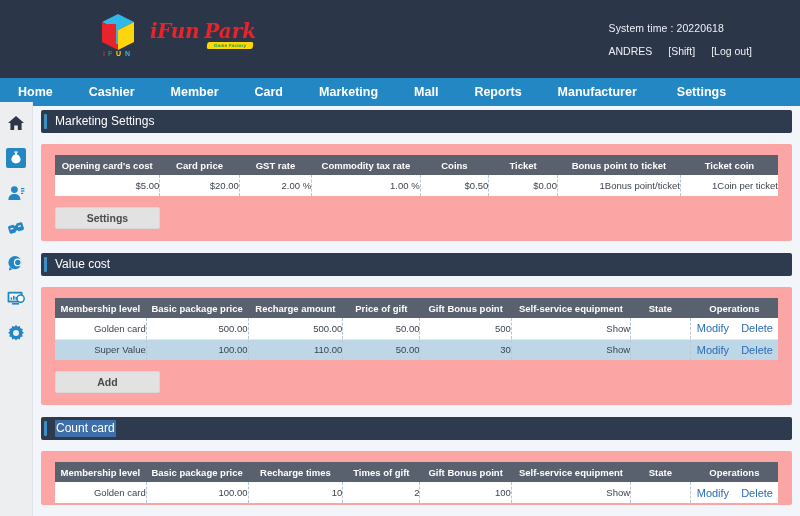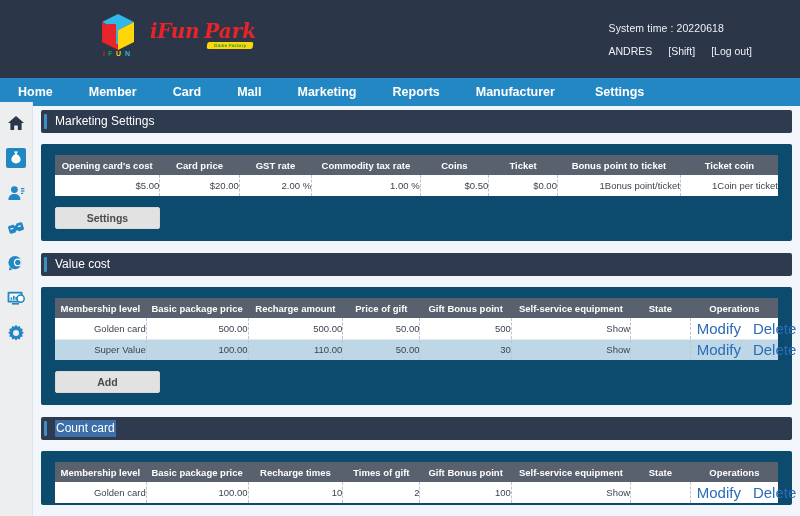--- a/index.html
+++ b/index.html
@@ -96,21 +96,21 @@
   .section-header::before {
     content: ""; position: absolute; left: 3px; top: 4px;
     width: 3px; height: 15px; background: #3e8fc4; border-radius: 1px;
   }
   .section-header.selected { }
   .section-header.selected .sel {
     background: #3f6fa8; padding: 1px 1px 2px 1px; border-radius: 1px;
   }
 
   .panel {
-    background: #0c4a6e; border-radius: 2px;
+    background: #fca5a5; border-radius: 2px;
     padding: 11px 14px 12px 14px;
     margin-bottom: 12px;
   }
   .panel.tight { padding-bottom: 2px; }
 
   table.dt {
     width: 100%; border-collapse: collapse; table-layout: fixed;
     background: #ffffff;
   }
   table.dt thead th {
@@ -127,21 +127,21 @@
     border-right: 1px dashed #b9c6d4;
     border-bottom: 1px solid #e4eaf0;
     white-space: nowrap;
   }
   table.dt tbody td:last-child { border-right: none; }
   table.dt tbody tr.alt td { background: #bdd7e7; }
   table.dt tbody tr:last-child td { border-bottom: none; }
 
   .op-link {
     color: #2b6cb8; text-decoration: none; cursor: pointer;
-    font-size: 15px; margin: 0 6px;
+    font-size: 11px; margin: 0 6px;
   }
 
   .btn {
     display: inline-block;
     background: #e2e2e2; color: #4a4a4a;
     border: 1px solid #d8d8d8;
     font-size: 10.5px; font-weight: bold;
     width: 105px; height: 22px; line-height: 20px;
     text-align: center; border-radius: 2px; cursor: pointer;
     margin-top: 11px;
@@ -182,24 +182,25 @@
       <div class="line2">
         <span>ANDRES</span>
         <a>[Shift]</a>
         <a>[Log out]</a>
       </div>
     </div>
   </div>
 
   <div class="navbar">
     <div class="nav-item">Home</div>
+    <div class="nav-item">Cashier</div>
     <div class="nav-item">Member</div>
     <div class="nav-item">Card</div>
+    <div class="nav-item">Marketing</div>
     <div class="nav-item">Mall</div>
-    <div class="nav-item">Marketing</div>
     <div class="nav-item">Reports</div>
     <div class="nav-item">Manufacturer</div>
     <div class="nav-item wide">Settings</div>
   </div>
 
   <div class="sidebar">
     <div class="side-icon">
       <span>
         <svg width="20" height="20" viewBox="0 0 20 20">
             <path d="M10 3 L18 10 L15.6 10 L15.6 17 L11.8 17 L11.8 12.4 L8.2 12.4 L8.2 17 L4.4 17 L4.4 10 L2 10 Z" fill="#2b3648"></path>

